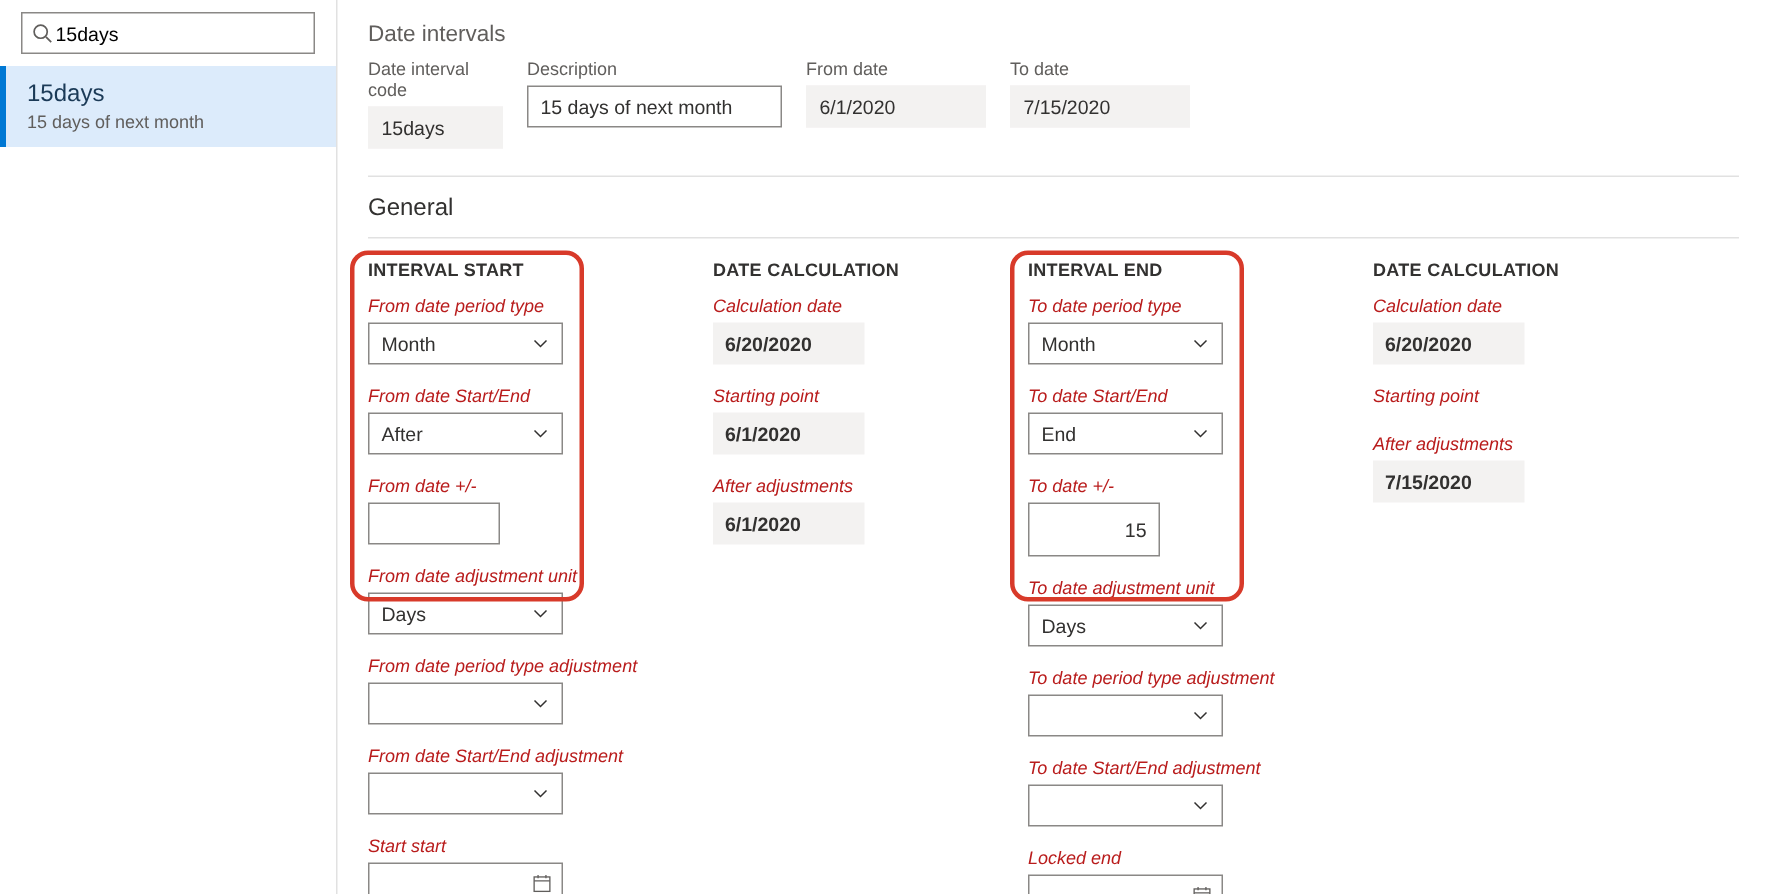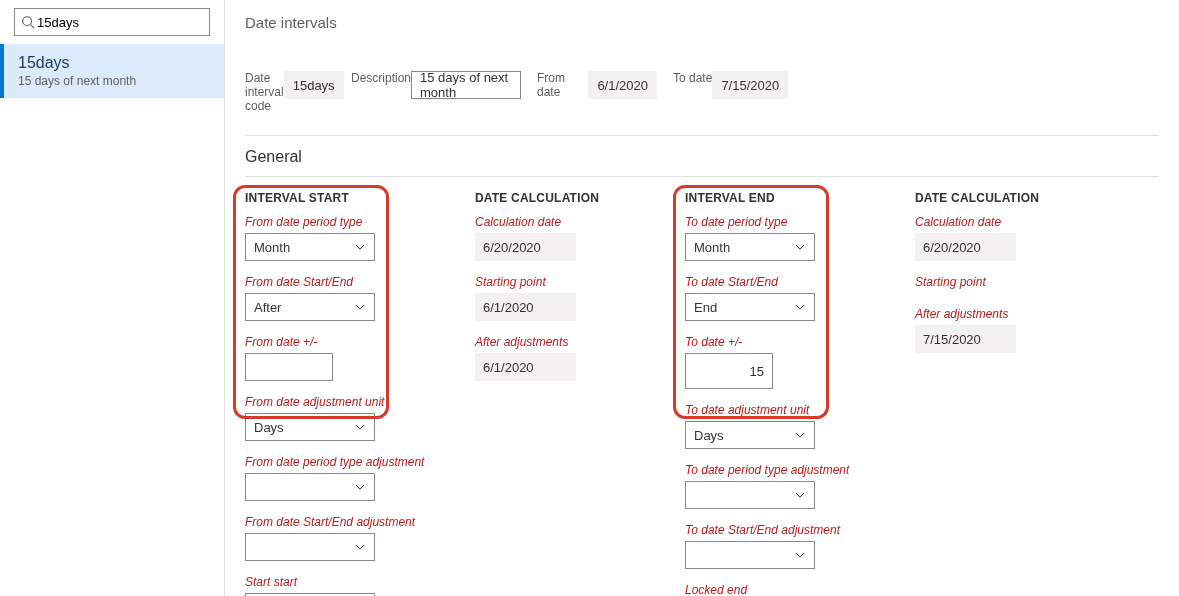--- a/index.html
+++ b/index.html
@@ -65,21 +65,21 @@
   .page-title {
     font-size: 15px;
     color: #605e5c;
     margin: 4px 0 8px 0;
   }
   .header-row {
     display: flex;
     gap: 16px;
     margin-bottom: 18px;
   }
-  .hcell { display: flex; flex-direction: row; margin-top: 32px; }
+  .hcell { display: flex; flex-direction: column; }
   .hcell .hlabel {
     font-size: 12px;
     color: #605e5c;
     margin-bottom: 4px;
   }
   .hcell .hval {
     height: 28px;
     display: flex;
     align-items: center;
     padding: 0 8px;
@@ -152,20 +152,21 @@
     width: 88px;
   }
   .readonly {
     height: 28px;
     background: #f3f2f1;
     display: flex;
     align-items: center;
     padding: 0 8px;
     width: 101px;
     color: #323130;
+    font-weight: bold;
   }
   .date-field {
     display: flex;
     align-items: center;
     height: 28px;
     border: 1px solid #8a8886;
     width: 130px;
     background: #ffffff;
   }
   .date-field .date-input { flex:1; }

